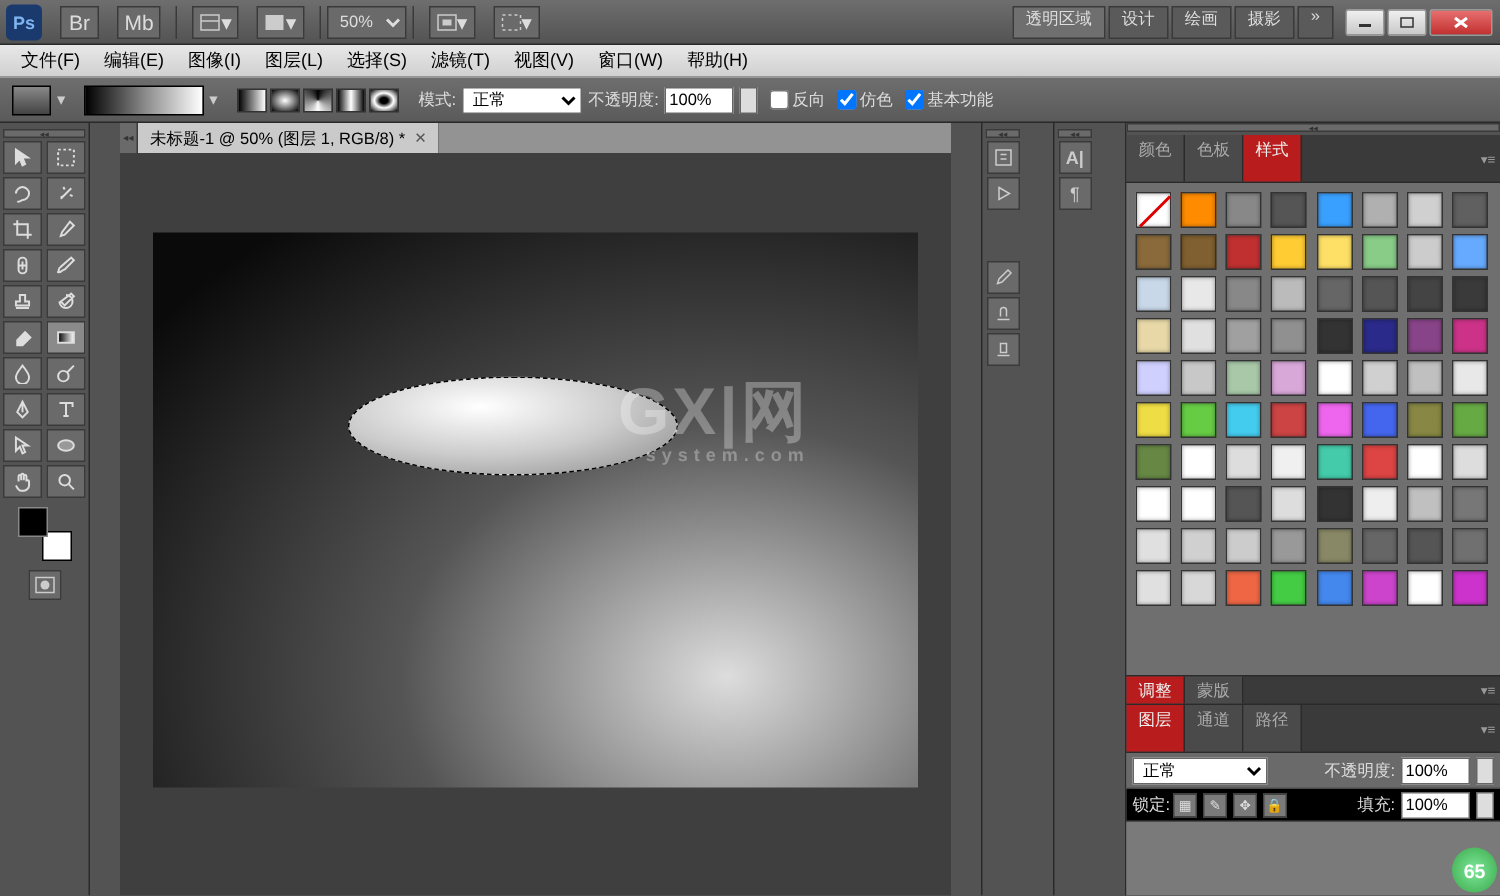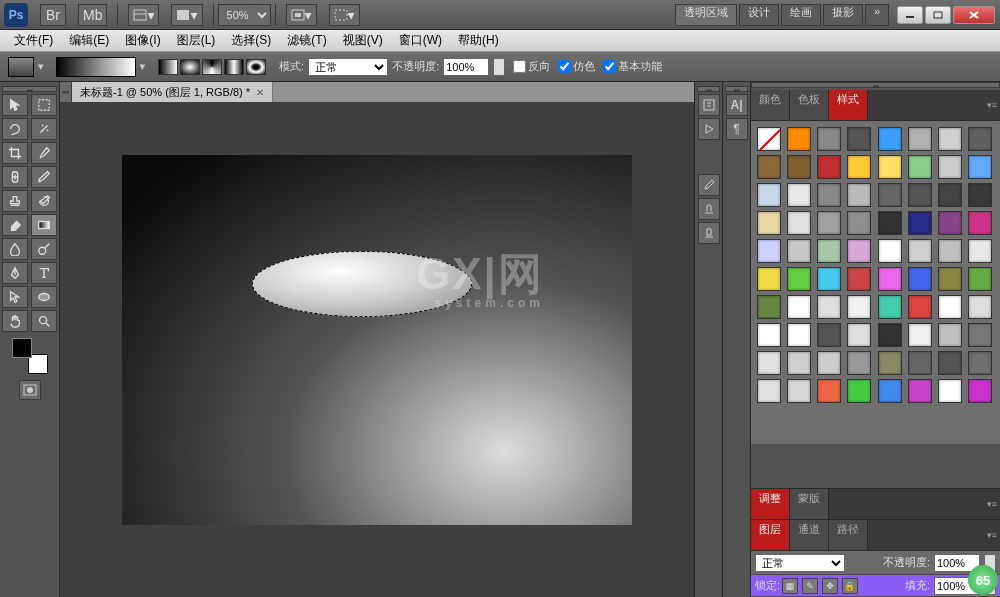--- a/index.html
+++ b/index.html
@@ -20,60 +20,60 @@
 .menubar { height: 22px; background: linear-gradient(#e8e8e8, #d0d0d0); display: flex; align-items: center; padding: 0 6px; border-bottom: 1px solid #999; }
 .menu-item { padding: 16px 8px; font-size: 12px; color: #000; text-align: right; }
 
 .optbar { height: 30px; background: linear-gradient(#6e6e6e, #5a5a5a); display: flex; align-items: center; padding: 0 6px; border-bottom: 1px solid #2a2a2a; color: #ddd; font-size: 11px; }
 .opt-swatch { width: 26px; height: 20px; background: linear-gradient(90deg, #000, #fff); border: 1px solid #000; margin: 0 2px; }
 .opt-grad { width: 80px; height: 20px; background: linear-gradient(90deg, #000, #888, #fff); border: 1px solid #000; margin: 0 2px; }
 .opt-preset { width: 20px; height: 16px; border: 1px solid #333; margin: 0 1px; }
 .opt-sel { background: #fff; border: 1px solid #666; height: 18px; font-size: 11px; padding: 0 2px; }
 .opt-chk { margin: 0 2px 0 8px; }
 
-.main { display: flex; height: 515px; }
+.main { display: flex; height: 515px; gap: 20px; }
 .toolbox { width: 60px; background: #535353; border-right: 1px solid #2a2a2a; padding: 4px 2px; }
 .toolbox-handle { height: 6px; background: #6a6a6a; margin-bottom: 2px; border: 1px solid #3a3a3a; display:flex; align-items:center; justify-content:center;}
 .toolbox-handle::before{content:"◂◂"; font-size:6px; color:#333;}
 .tool-grid { display: grid; grid-template-columns: 1fr 1fr; gap: 2px; }
 .tool { width: 26px; height: 22px; background: #6a6a6a; border: 1px solid #3a3a3a; display: flex; align-items: center; justify-content: center; color: #ddd; }
 .tool.active { background: #8a8a8a; }
 .tool svg { width: 14px; height: 14px; stroke: #ddd; fill: none; stroke-width: 1.5; }
 .fg-bg { position: relative; width: 36px; height: 36px; margin: 6px auto; }
 .fg-bg .bg { position: absolute; right: 0; bottom: 0; width: 20px; height: 20px; background: #fff; border: 1px solid #000; }
 .fg-bg .fg { position: absolute; left: 0; top: 0; width: 20px; height: 20px; background: #000; border: 1px solid #888; }
 .quickmask { width: 22px; height: 20px; background: #6a6a6a; border: 1px solid #3a3a3a; margin: 2px auto; display:flex; align-items:center; justify-content:center; }
 
 .canvas-area { flex: 1; background: #3f3f3f; display: flex; flex-direction: column; position: relative; }
 .doc-tab { height: 20px; background: #939393; display: flex; align-items: center; }
 .doc-tab-handle { width: 12px; height: 20px; background: #6a6a6a; border-right: 1px solid #3a3a3a; display:flex;align-items:center;justify-content:center;font-size:7px;color:#333;}
 .doc-tab-item { padding: 0 8px; font-size: 11px; color: #000; background: #cacaca; height: 20px; display: flex; align-items: center; border-right:1px solid #777;}
 .doc-tab-close { margin-left: 6px; font-size: 10px; color: #555; cursor:pointer; }
 .canvas-wrap { flex: 1; display: flex; align-items: center; justify-content: center; position: relative; }
 .canvas { width: 510px; height: 370px; background: radial-gradient(ellipse at 75% 80%, #ddd, #555 40%, #0a0a0a 90%); position: relative; margin-top:-20px;}
 .ellipse-sel { position: absolute; left: 130px; top: 96px; width: 220px; height: 66px; border-radius: 50%; background: radial-gradient(ellipse at 40% 30%, #fff, #ccc, #888); border: 1px dashed #000; }
-.watermark { position: absolute; left: 294px; top: 90px; color: rgba(255,255,255,0.3); font-size: 44px; font-weight: bold; letter-spacing: 2px; }
+.watermark { position: absolute; left: 310px; top: 90px; color: rgba(255,255,255,0.3); font-size: 44px; font-weight: bold; letter-spacing: 2px; }
 .watermark .sub { font-size: 12px; display: block; margin-top: -8px; letter-spacing: 4px; text-align:right;}
 
 .vstrip { width: 28px; background: #535353; border-left: 1px solid #2a2a2a; padding: 4px 2px; }
 .vstrip .mini { width: 22px; height: 22px; background: #6a6a6a; border: 1px solid #3a3a3a; margin: 2px auto; display: flex; align-items: center; justify-content: center; color: #ccc; font-size: 12px; }
 
 .panels { width: 250px; background: #535353; border-left: 1px solid #2a2a2a; display: flex; flex-direction: column; }
 .panel-tabs { height: 32px; background: #3a3a3a; display: flex; border-bottom: 1px solid #2a2a2a; }
 .panel-tab { padding: 2px 8px; font-size: 11px; color: #aaa; background: #4a4a4a; border-right: 1px solid #2a2a2a; }
 .panel-tab.active { background: #b91c1c; color: #eee; }
 .panel-menu { margin-left: auto; width: 16px; display:flex;align-items:center;justify-content:center;color:#999;font-size:9px;}
 
 .styles-grid { display: grid; grid-template-columns: repeat(8, 1fr); gap: 4px; padding: 6px; background: #6f6f6f; height: 328px; align-content: start; overflow:hidden;}
 .style-sw { width: 24px; height: 24px; border: 1px solid #333; box-shadow: inset 0 0 3px rgba(0,0,0,0.4); }
 
-.adj-bar { height: 32px; background: #3a3a3a; display: flex; border-top: 1px solid #2a2a2a; margin-top: 44px; }
+.adj-bar { height: 20px; background: #3a3a3a; display: flex; border-top: 1px solid #2a2a2a; }
 .layers-panel { flex: 1; background: #6f6f6f; display: flex; flex-direction: column; }
 .layer-opts { height: 24px; display: flex; align-items: center; padding: 0 4px; font-size: 11px; color: #ddd; background:#6a6a6a; border-bottom:1px solid #4a4a4a;}
-.layer-lock { height: 22px; display: flex; align-items: center; padding: 0 4px; font-size: 11px; color: #ddd; background:#8b5cf6; border-bottom:1px solid #4a4a4a;}
+.layer-lock { height: 22px; display: flex; align-items: center; padding: 0 4px; font-size: 11px; color: #ddd; background:#000000; border-bottom:1px solid #4a4a4a;}
 .layer-lock .li { width:16px; height:16px; margin:0 2px; border:1px solid #444; background:#7a7a7a; display:flex;align-items:center;justify-content:center;font-size:9px;}
 .layer-list { flex: 1; background: #7a7a7a; }
 .layer-row { height: 30px; display: flex; align-items: center; border-bottom: 1px solid #555; padding: 0 4px; font-size: 11px; }
 .layer-row.active { background: #4a6a9a; color: #fff; }
 .layer-eye { width: 18px; height: 18px; border: 1px solid #444; background: #888; margin-right: 4px; display:flex;align-items:center;justify-content:center;}
 .layer-thumb { width: 28px; height: 24px; border: 1px solid #000; margin-right: 6px; }
 .layer-thumb.trans { background: repeating-conic-gradient(#ccc 0 25%, #fff 0 50%) 0 0/8px 8px; }
 .layer-thumb.grad { background: linear-gradient(135deg, #000, #fff); }
 .bg-lock { margin-left: auto; font-size:10px; color:#333;}
 

